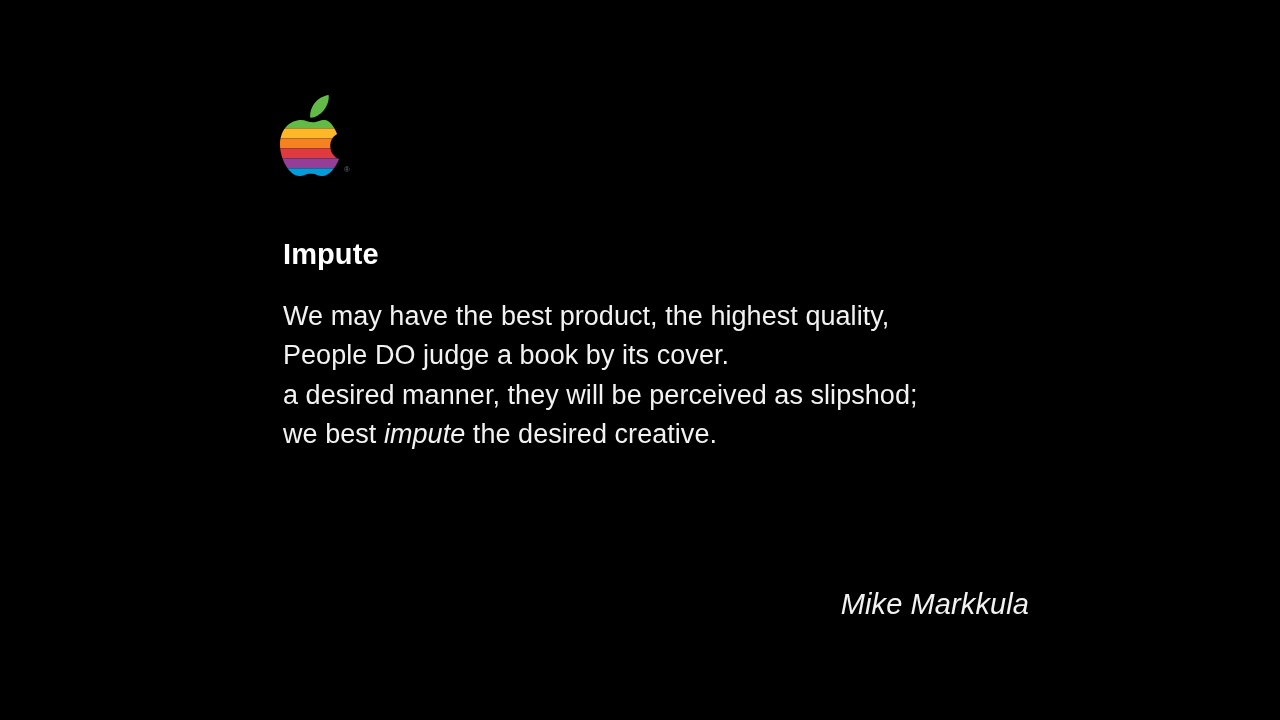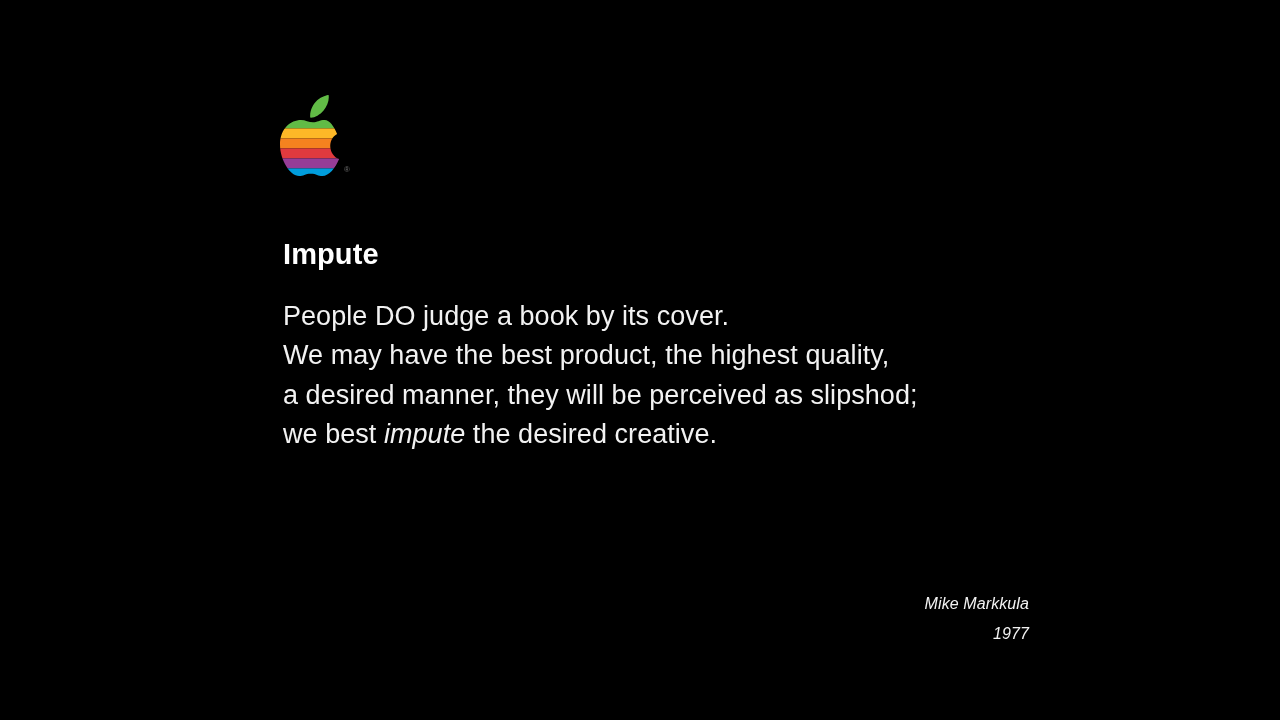--- a/index.html
+++ b/index.html
@@ -75,22 +75,21 @@
   }
   .body-copy em {
     font-style: italic;
   }
 
   
   .attribution {
     position: absolute;
     right: 251px;
     top: 589px;
-    text-align: right;
-    font-size: 16px;
+    font-size: 29px;
     font-style: italic;
     line-height: 30px;
     color: #f2f2f2;
     letter-spacing: 0.1px;
   }
   .attribution .attr-line {
     display: block;
   }
 </style>
 </head>
@@ -134,24 +133,23 @@
         <rect x="0" y="64.4" width="80" height="10.0" fill="#963d97"></rect>
         <rect x="0" y="74.4" width="80" height="12.0" fill="#009ddc"></rect>
       </g>
     </svg>
     <span class="logo-reg">®</span>
   </div>
 
   <h1 class="title">Impute</h1>
 
   <div class="body-copy">
+    <span class="line">We may have the best product, the highest quality,</span>
     <span class="line">People DO judge a book by its cover.</span>
-    <span class="line">We may have the best product, the highest quality,</span>
     <span class="line">a desired manner, they will be perceived as slipshod;</span>
     <span class="line"><span>we best </span><em>impute</em><span> the desired creative.</span></span>
   </div>
 
   <div class="attribution">
     <span class="attr-line">Mike Markkula</span>
-    <span class="attr-line">1977</span>
   </div>
 
 </div>
 
 </body></html>

